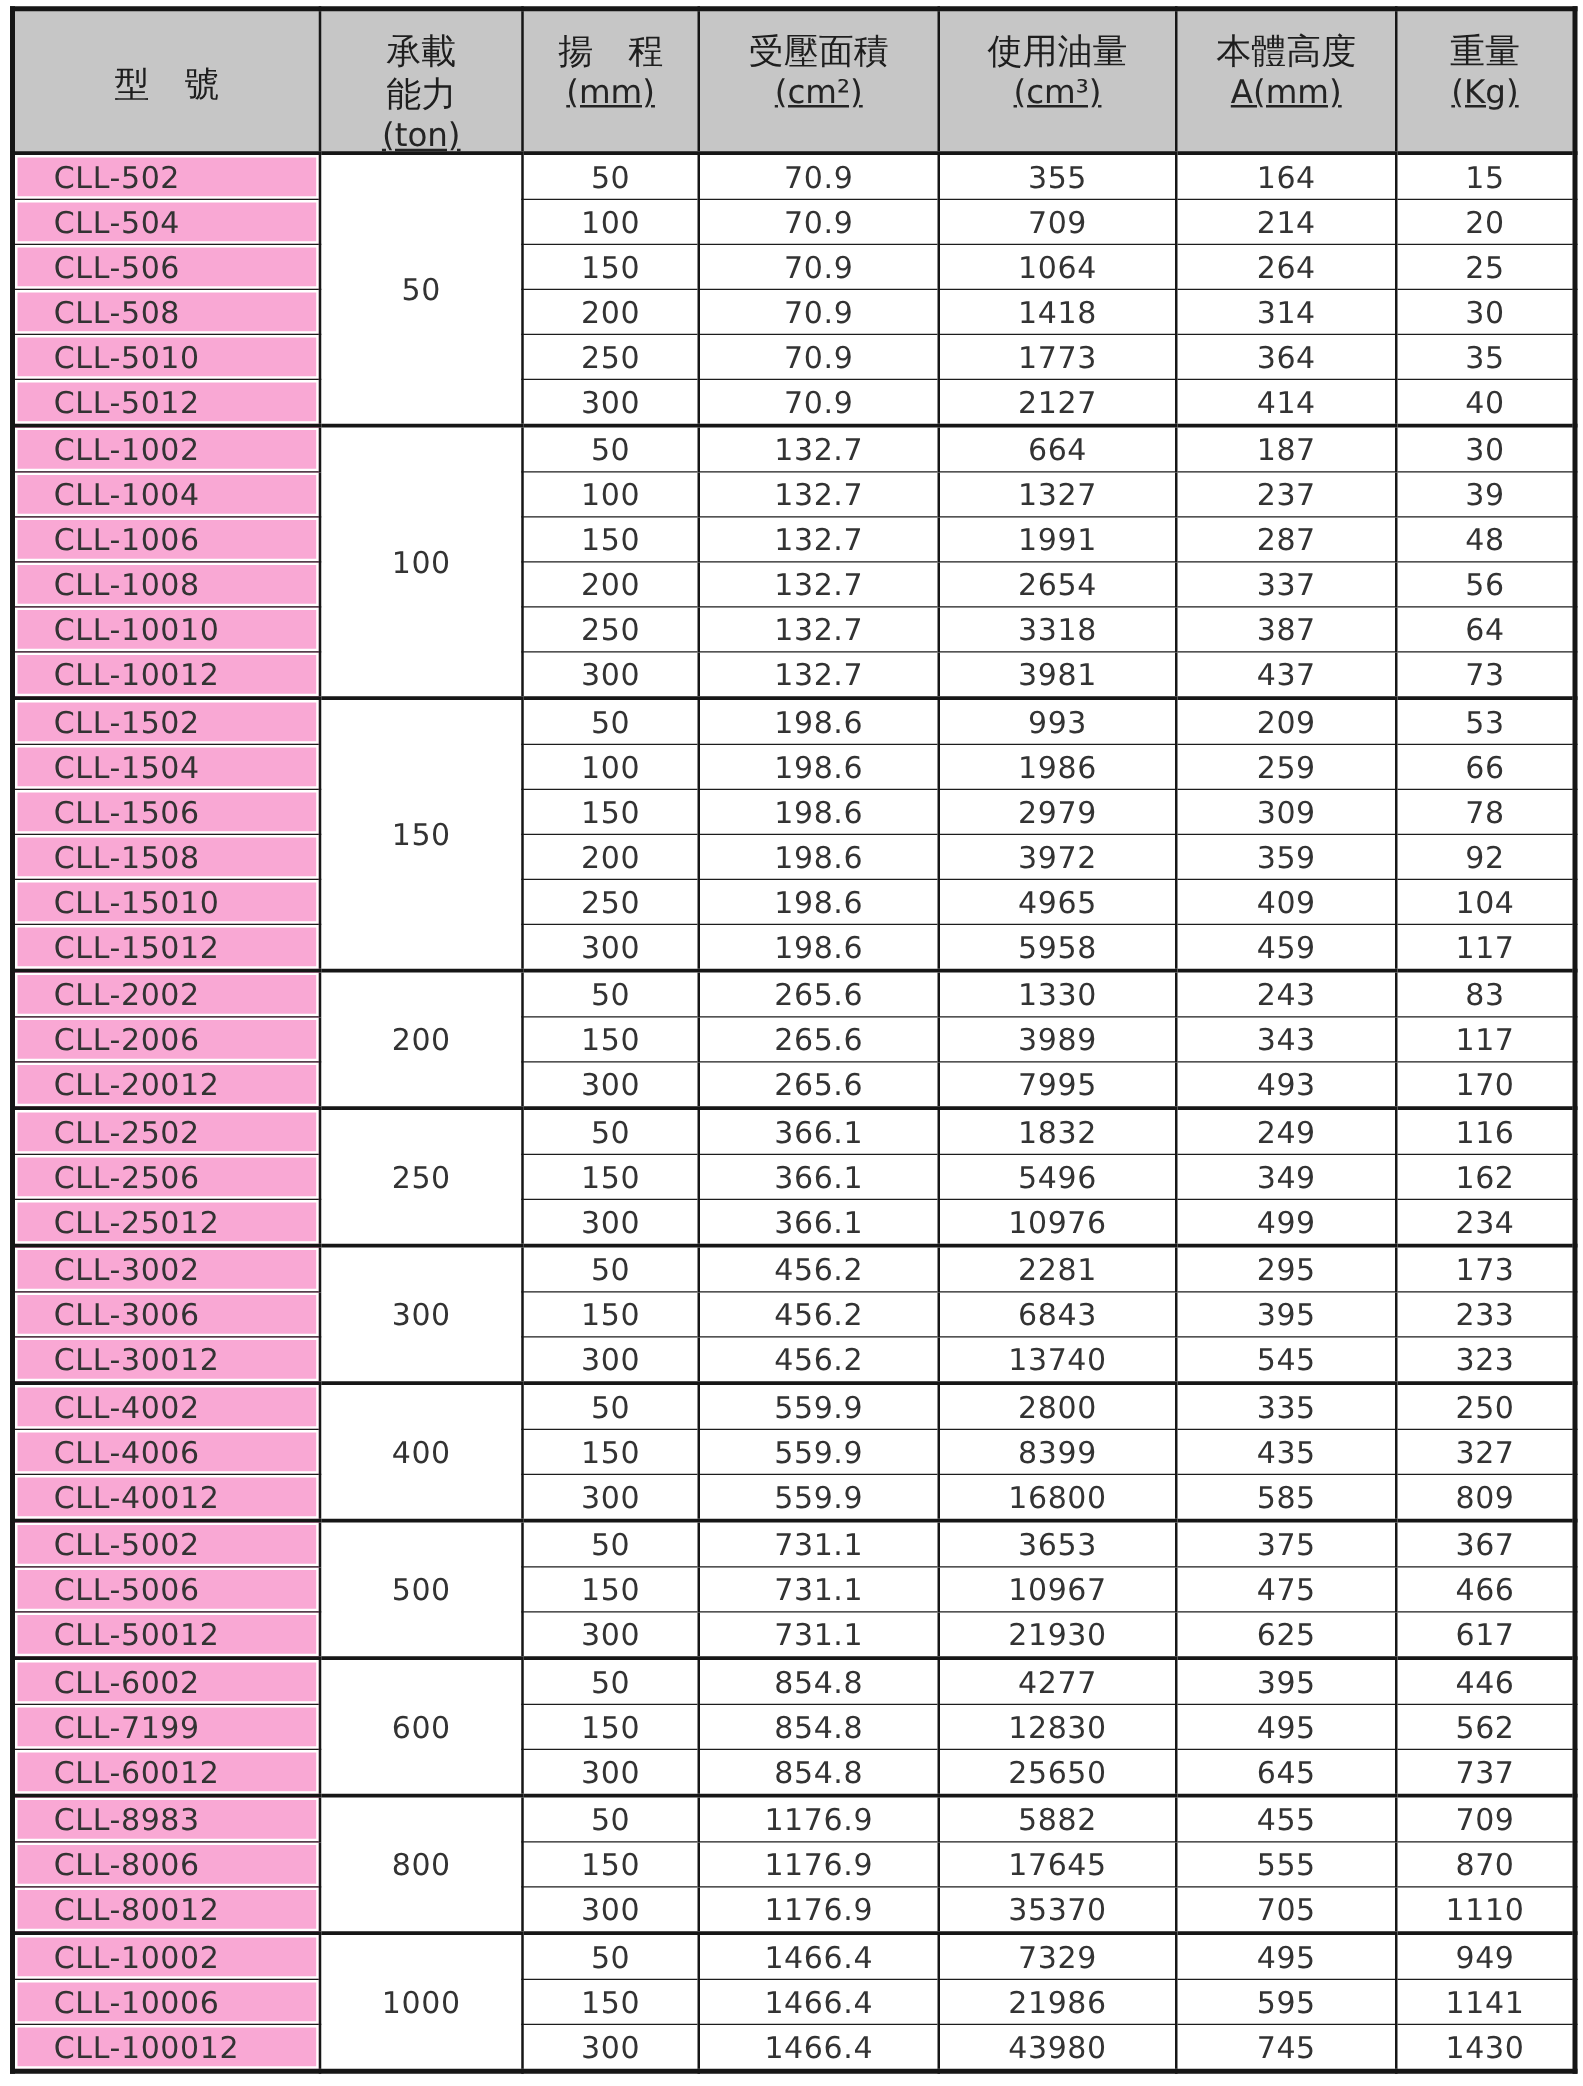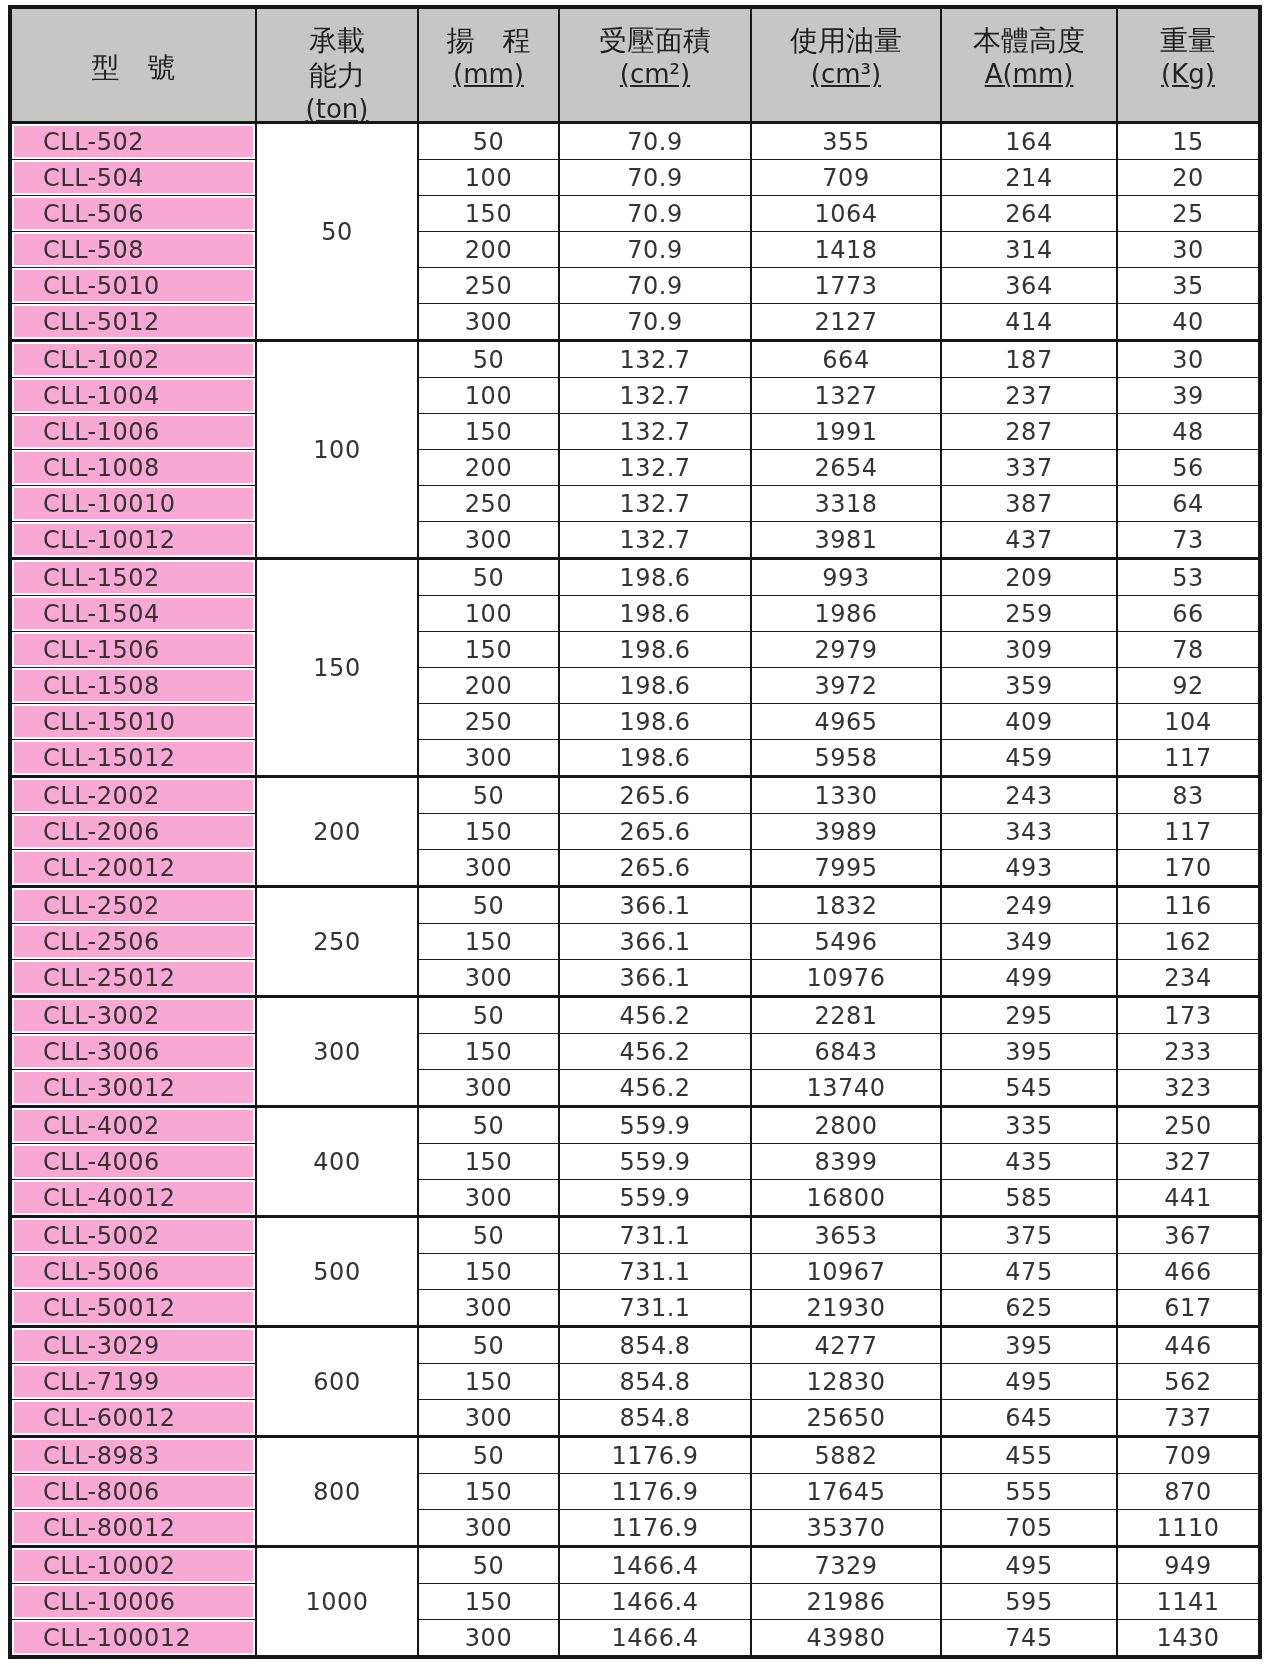--- a/index.html
+++ b/index.html
@@ -370,21 +370,21 @@
           <td>8399</td>
           <td>435</td>
           <td>327</td>
         </tr>
         <tr>
           <td class="model">CLL-40012</td>
           <td>300</td>
           <td>559.9</td>
           <td>16800</td>
           <td>585</td>
-          <td>441</td>
+          <td>809</td>
         </tr>
         <tr class="group-start">
           <td class="model">CLL-5002</td>
           <td class="capacity" rowspan="3">500</td>
           <td>50</td>
           <td>731.1</td>
           <td>3653</td>
           <td>375</td>
           <td>367</td>
         </tr>
@@ -398,21 +398,21 @@
         </tr>
         <tr>
           <td class="model">CLL-50012</td>
           <td>300</td>
           <td>731.1</td>
           <td>21930</td>
           <td>625</td>
           <td>617</td>
         </tr>
         <tr class="group-start">
-          <td class="model">CLL-3029</td>
+          <td class="model">CLL-6002</td>
           <td class="capacity" rowspan="3">600</td>
           <td>50</td>
           <td>854.8</td>
           <td>4277</td>
           <td>395</td>
           <td>446</td>
         </tr>
         <tr>
           <td class="model">CLL-7199</td>
           <td>150</td>

